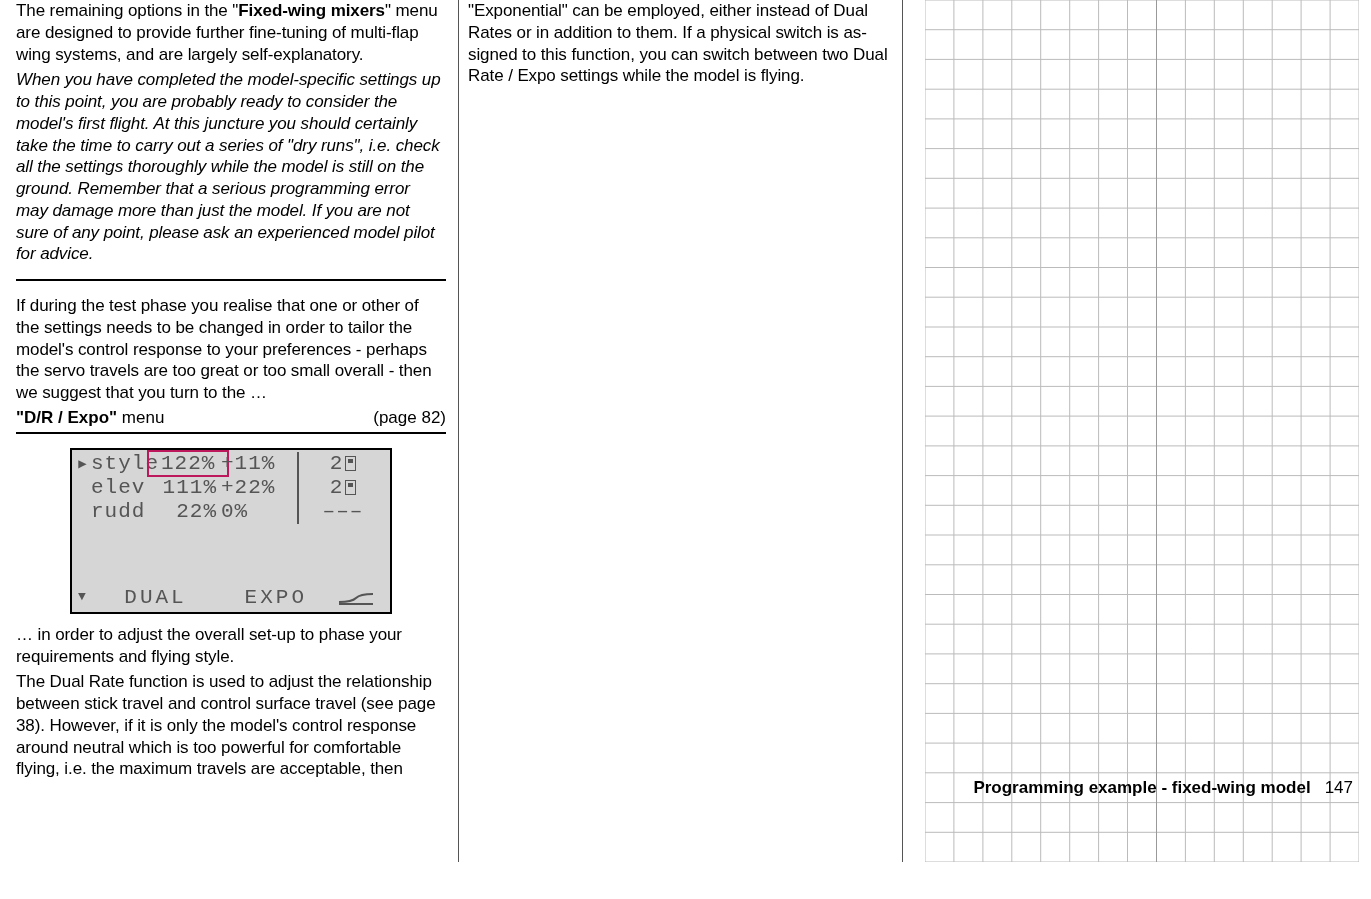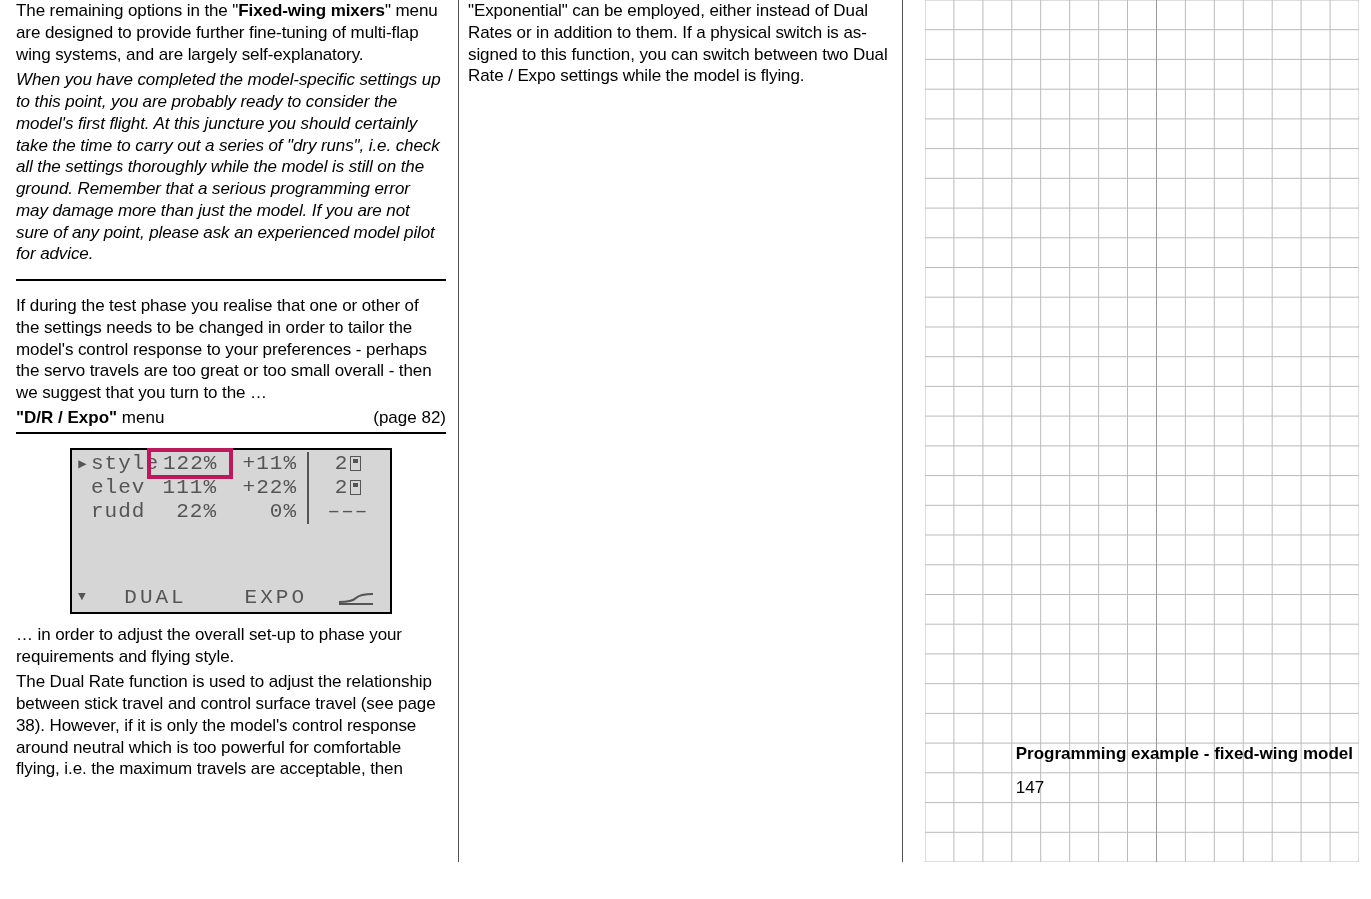--- a/index.html
+++ b/index.html
@@ -69,25 +69,25 @@
   .lcd-row {
     display: flex;
     align-items: center;
     height: 24px;
     padding: 0 3px;
     position: relative;
   }
   .lcd-cell-marker { width: 16px; flex:0 0 16px; display:flex; justify-content:center; font-size:14px;}
   .lcd-cell-name   { width: 56px; flex:0 0 56px; }
   .lcd-cell-dual   { width: 70px; flex:0 0 70px; text-align:right; padding-right:4px;}
-  .lcd-cell-expo   { width: 76px; flex:0 0 76px; text-align:right; padding-right:10px;}
+  .lcd-cell-expo   { width: 76px; flex:0 0 76px; padding-right:0;}
   .lcd-cell-sep    { width: 2px; flex:0 0 2px; background:#555; align-self:stretch;}
   .lcd-cell-sw     { flex:1; text-align:center; display:flex; justify-content:center; align-items:center; gap:2px;}
   .selected-box {
-    border: 4px solid #be185d;
+    border: 2px solid #be185d;
     padding: 0 12px;
     line-height: 1;
   }
   .lcd-footer {
     display: flex;
     height: 28px;
     align-items: center;
     padding: 0 6px;
     position: relative;
   }
@@ -118,21 +118,20 @@
 
   
   .page-footer {
     position: absolute;
     right: 18px;
     bottom: 6px;
     font-size: 17px;
     display: flex;
     gap: 14px;
     align-items: baseline;
-    flex-direction: column;
   }
   .page-footer .title { font-weight: bold; }
 </style>
 </head>
 <body>
 
 <div class="page">
 
   <div class="divider d1"></div>
   <div class="divider d2"></div>

